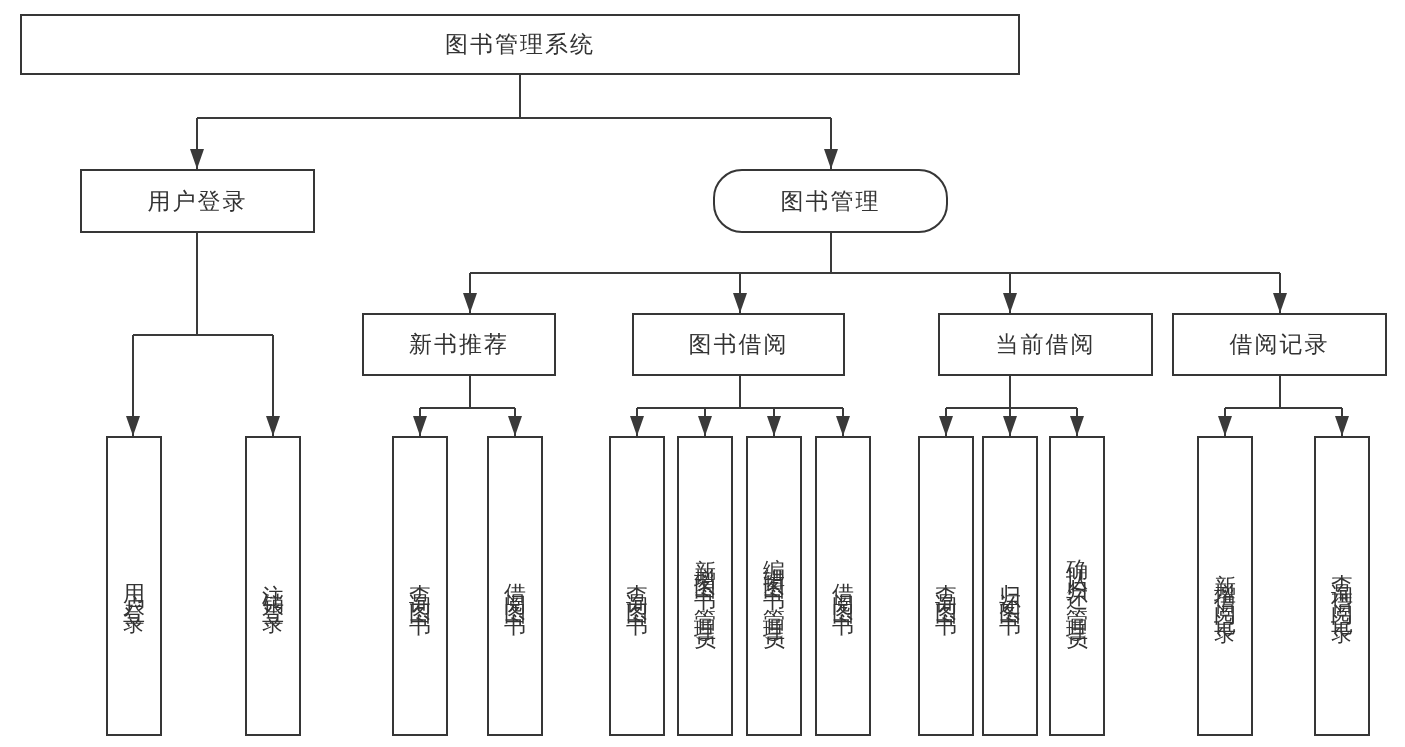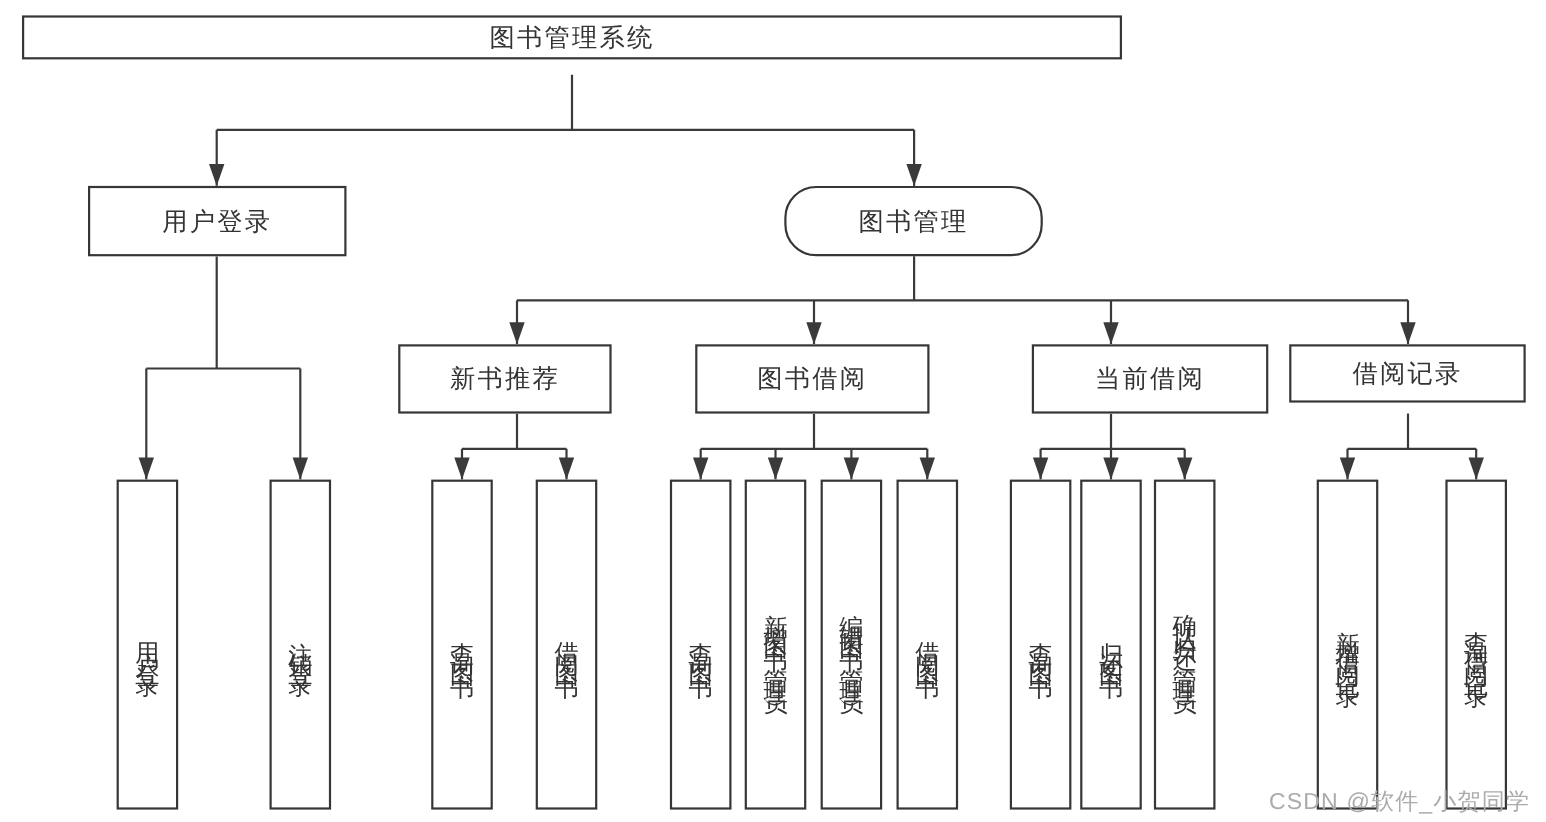--- a/index.html
+++ b/index.html
@@ -100,41 +100,41 @@
     <line x1="843" y1="408" x2="843" y2="436" marker-end="url(#ah)"></line>
 
     <line x1="946" y1="408" x2="946" y2="436" marker-end="url(#ah)"></line>
     <line x1="1010" y1="408" x2="1010" y2="436" marker-end="url(#ah)"></line>
     <line x1="1077" y1="408" x2="1077" y2="436" marker-end="url(#ah)"></line>
 
     <line x1="1225" y1="408" x2="1225" y2="436" marker-end="url(#ah)"></line>
     <line x1="1342" y1="408" x2="1342" y2="436" marker-end="url(#ah)"></line>
   </svg>
 
-  <div class="node root-box" style="left:20px; top:14px; width:1000px; height:40px;">
+  <div class="node root-box" style="left:20px; top:14px; width:1000px; height:61px;">
     <span class="hlabel">图书管理系统</span>
   </div>
 
   <div class="node" style="left:80px; top:169px; width:235px; height:64px;">
     <span class="hlabel">用户登录</span>
   </div>
   <div class="node" style="left:713px; top:169px; width:235px; height:64px;border-radius:29px;">
     <span class="hlabel">图书管理</span>
   </div>
 
   <div class="node" style="left:362px; top:313px; width:194px; height:63px;">
     <span class="hlabel">新书推荐</span>
   </div>
   <div class="node" style="left:632px; top:313px; width:213px; height:63px;text-align:right;">
     <span class="hlabel">图书借阅</span>
   </div>
   <div class="node" style="left:902px; top:313px; width:215px; height:63px;margin-left:36px;">
     <span class="hlabel">当前借阅</span>
   </div>
-  <div class="node" style="left:1172px; top:313px; width:215px; height:53px;">
+  <div class="node" style="left:1172px; top:313px; width:215px; height:63px;">
     <span class="hlabel">借阅记录</span>
   </div>
 
   <div class="node leaf" style="left:106px;">
     <span class="vtext">用户登录</span>
   </div>
   <div class="node leaf" style="left:245px;">
     <span class="vtext">注销登录</span>
   </div>
 
@@ -168,15 +168,14 @@
     <span class="vtext">确认归还（管理员）</span>
   </div>
 
   <div class="node leaf" style="left:1197px;">
     <span class="vtext">新增借阅记录</span>
   </div>
   <div class="node leaf" style="left:1314px;">
     <span class="vtext">查询借阅记录</span>
   </div>
 
-  <div class="watermark">CSDN @软件_小贺同学</div>
 
 </div>
 
 </body></html>

